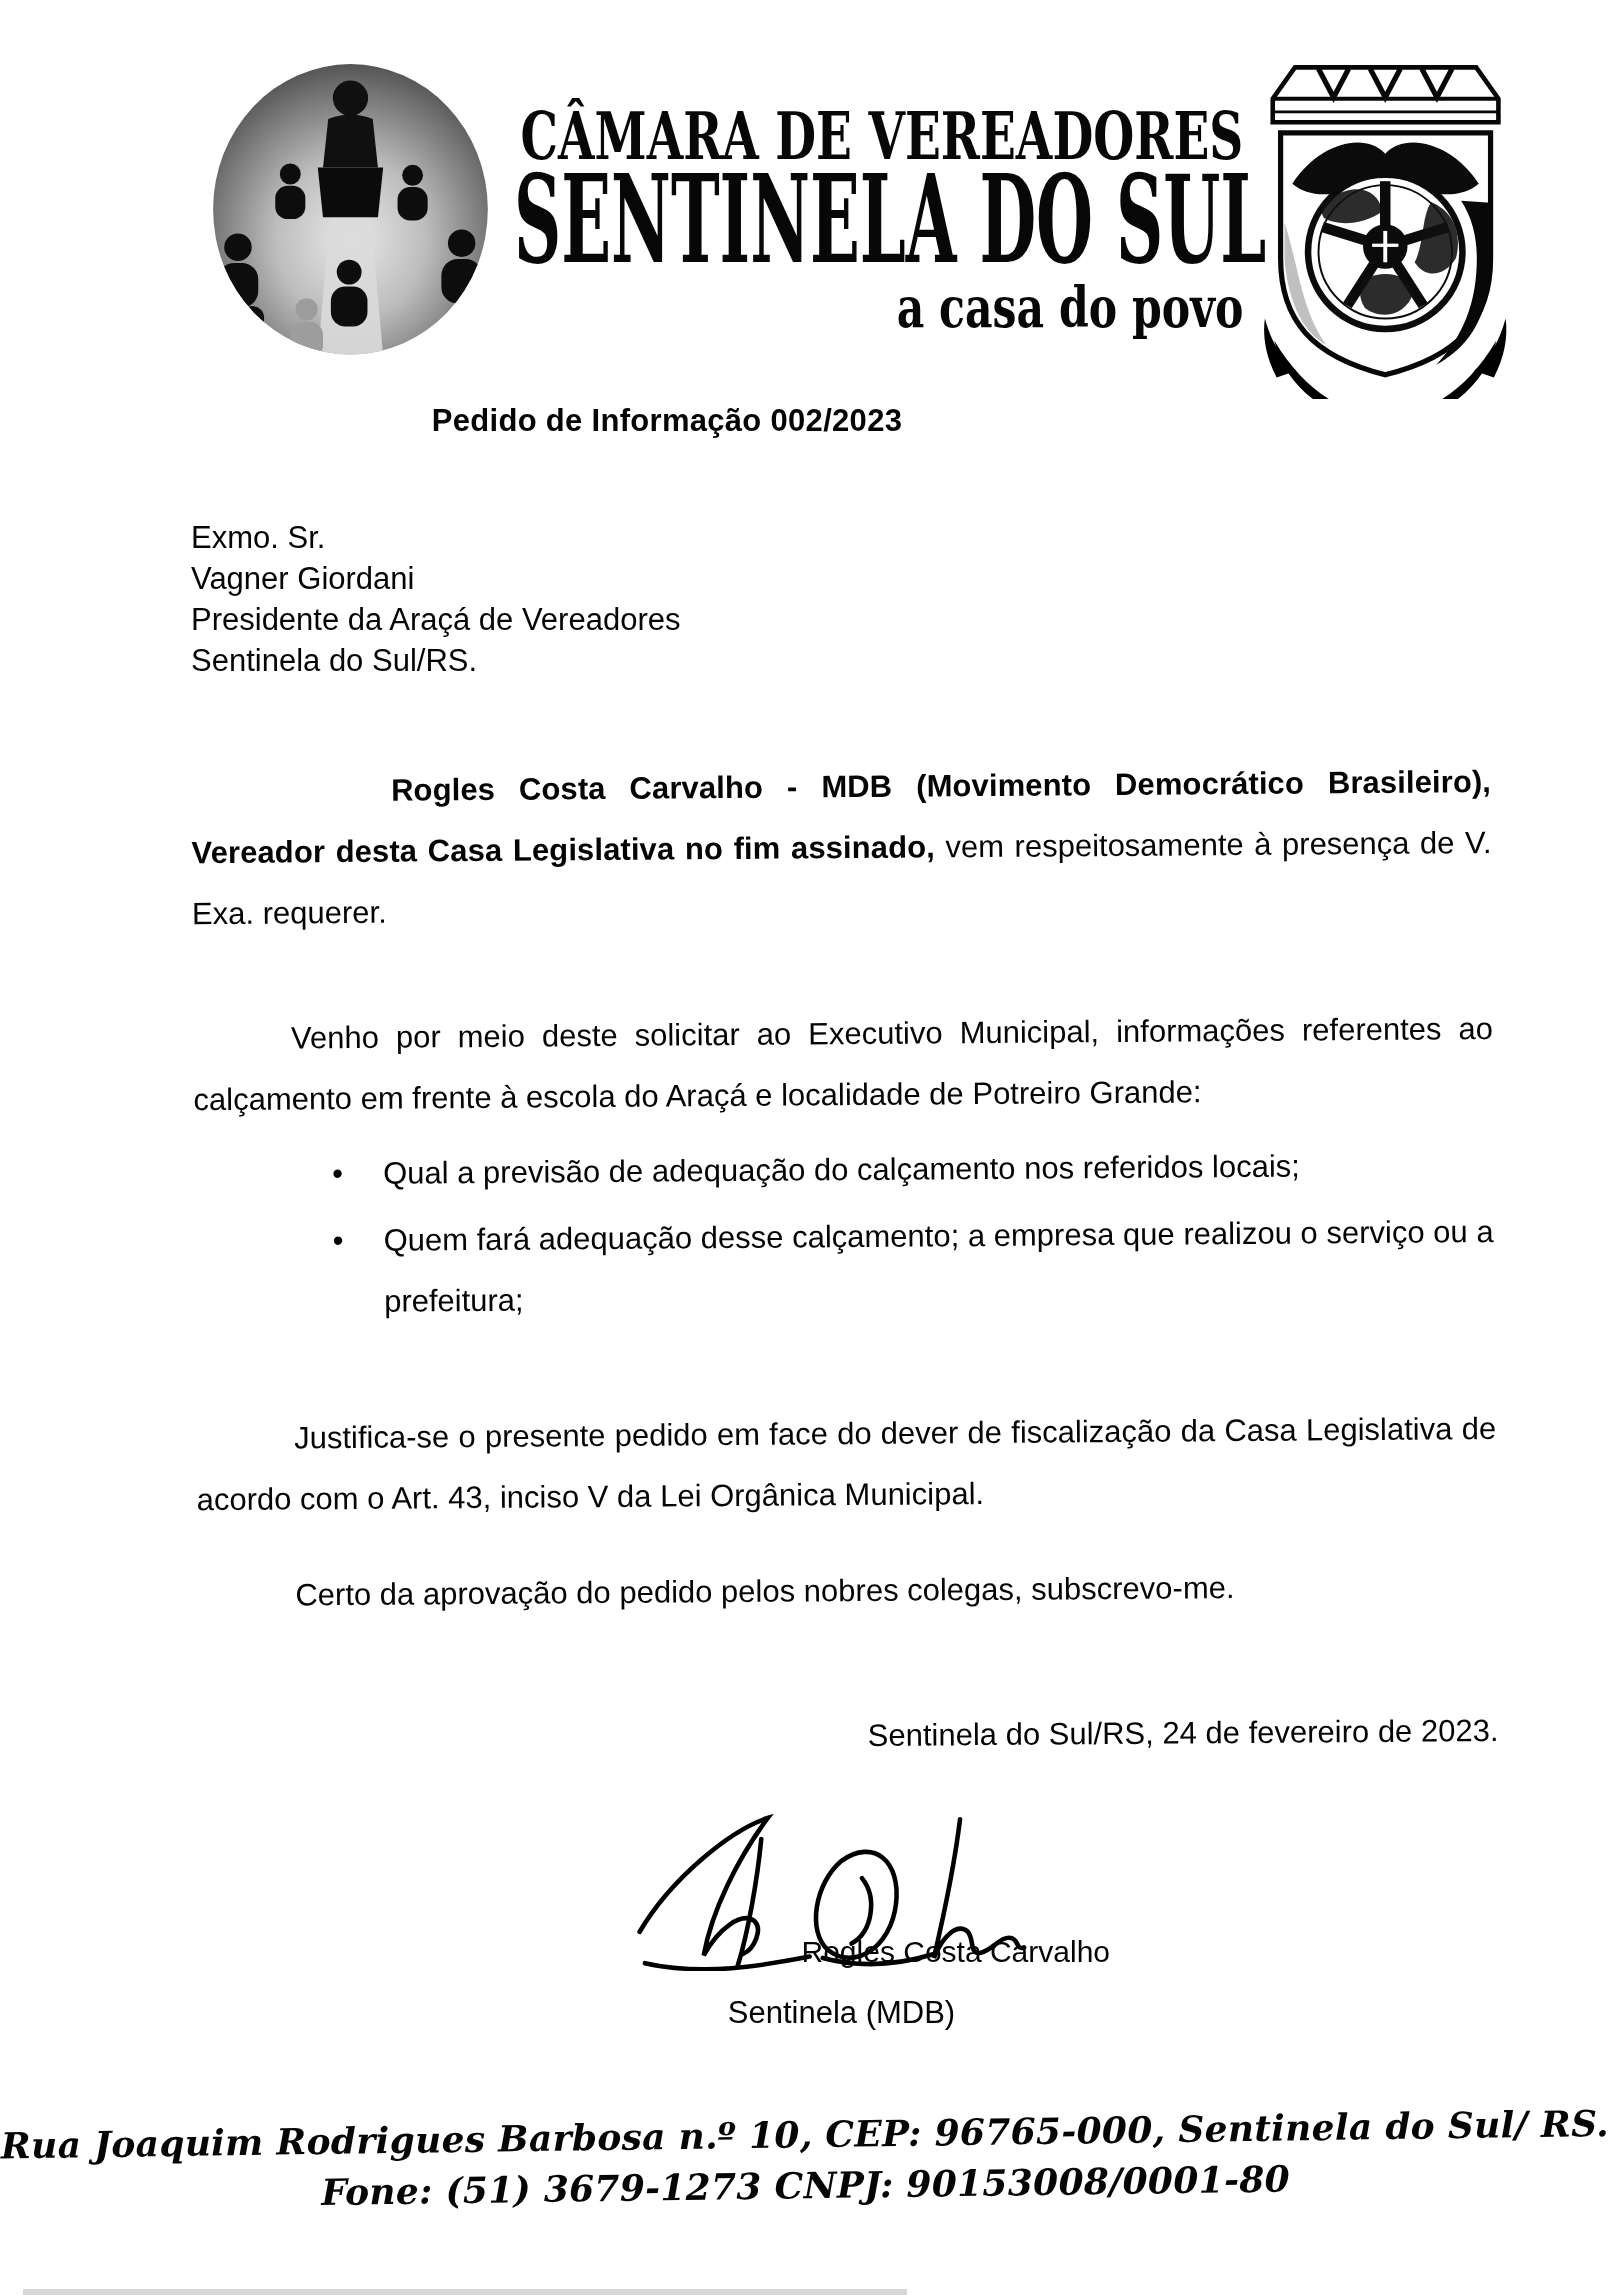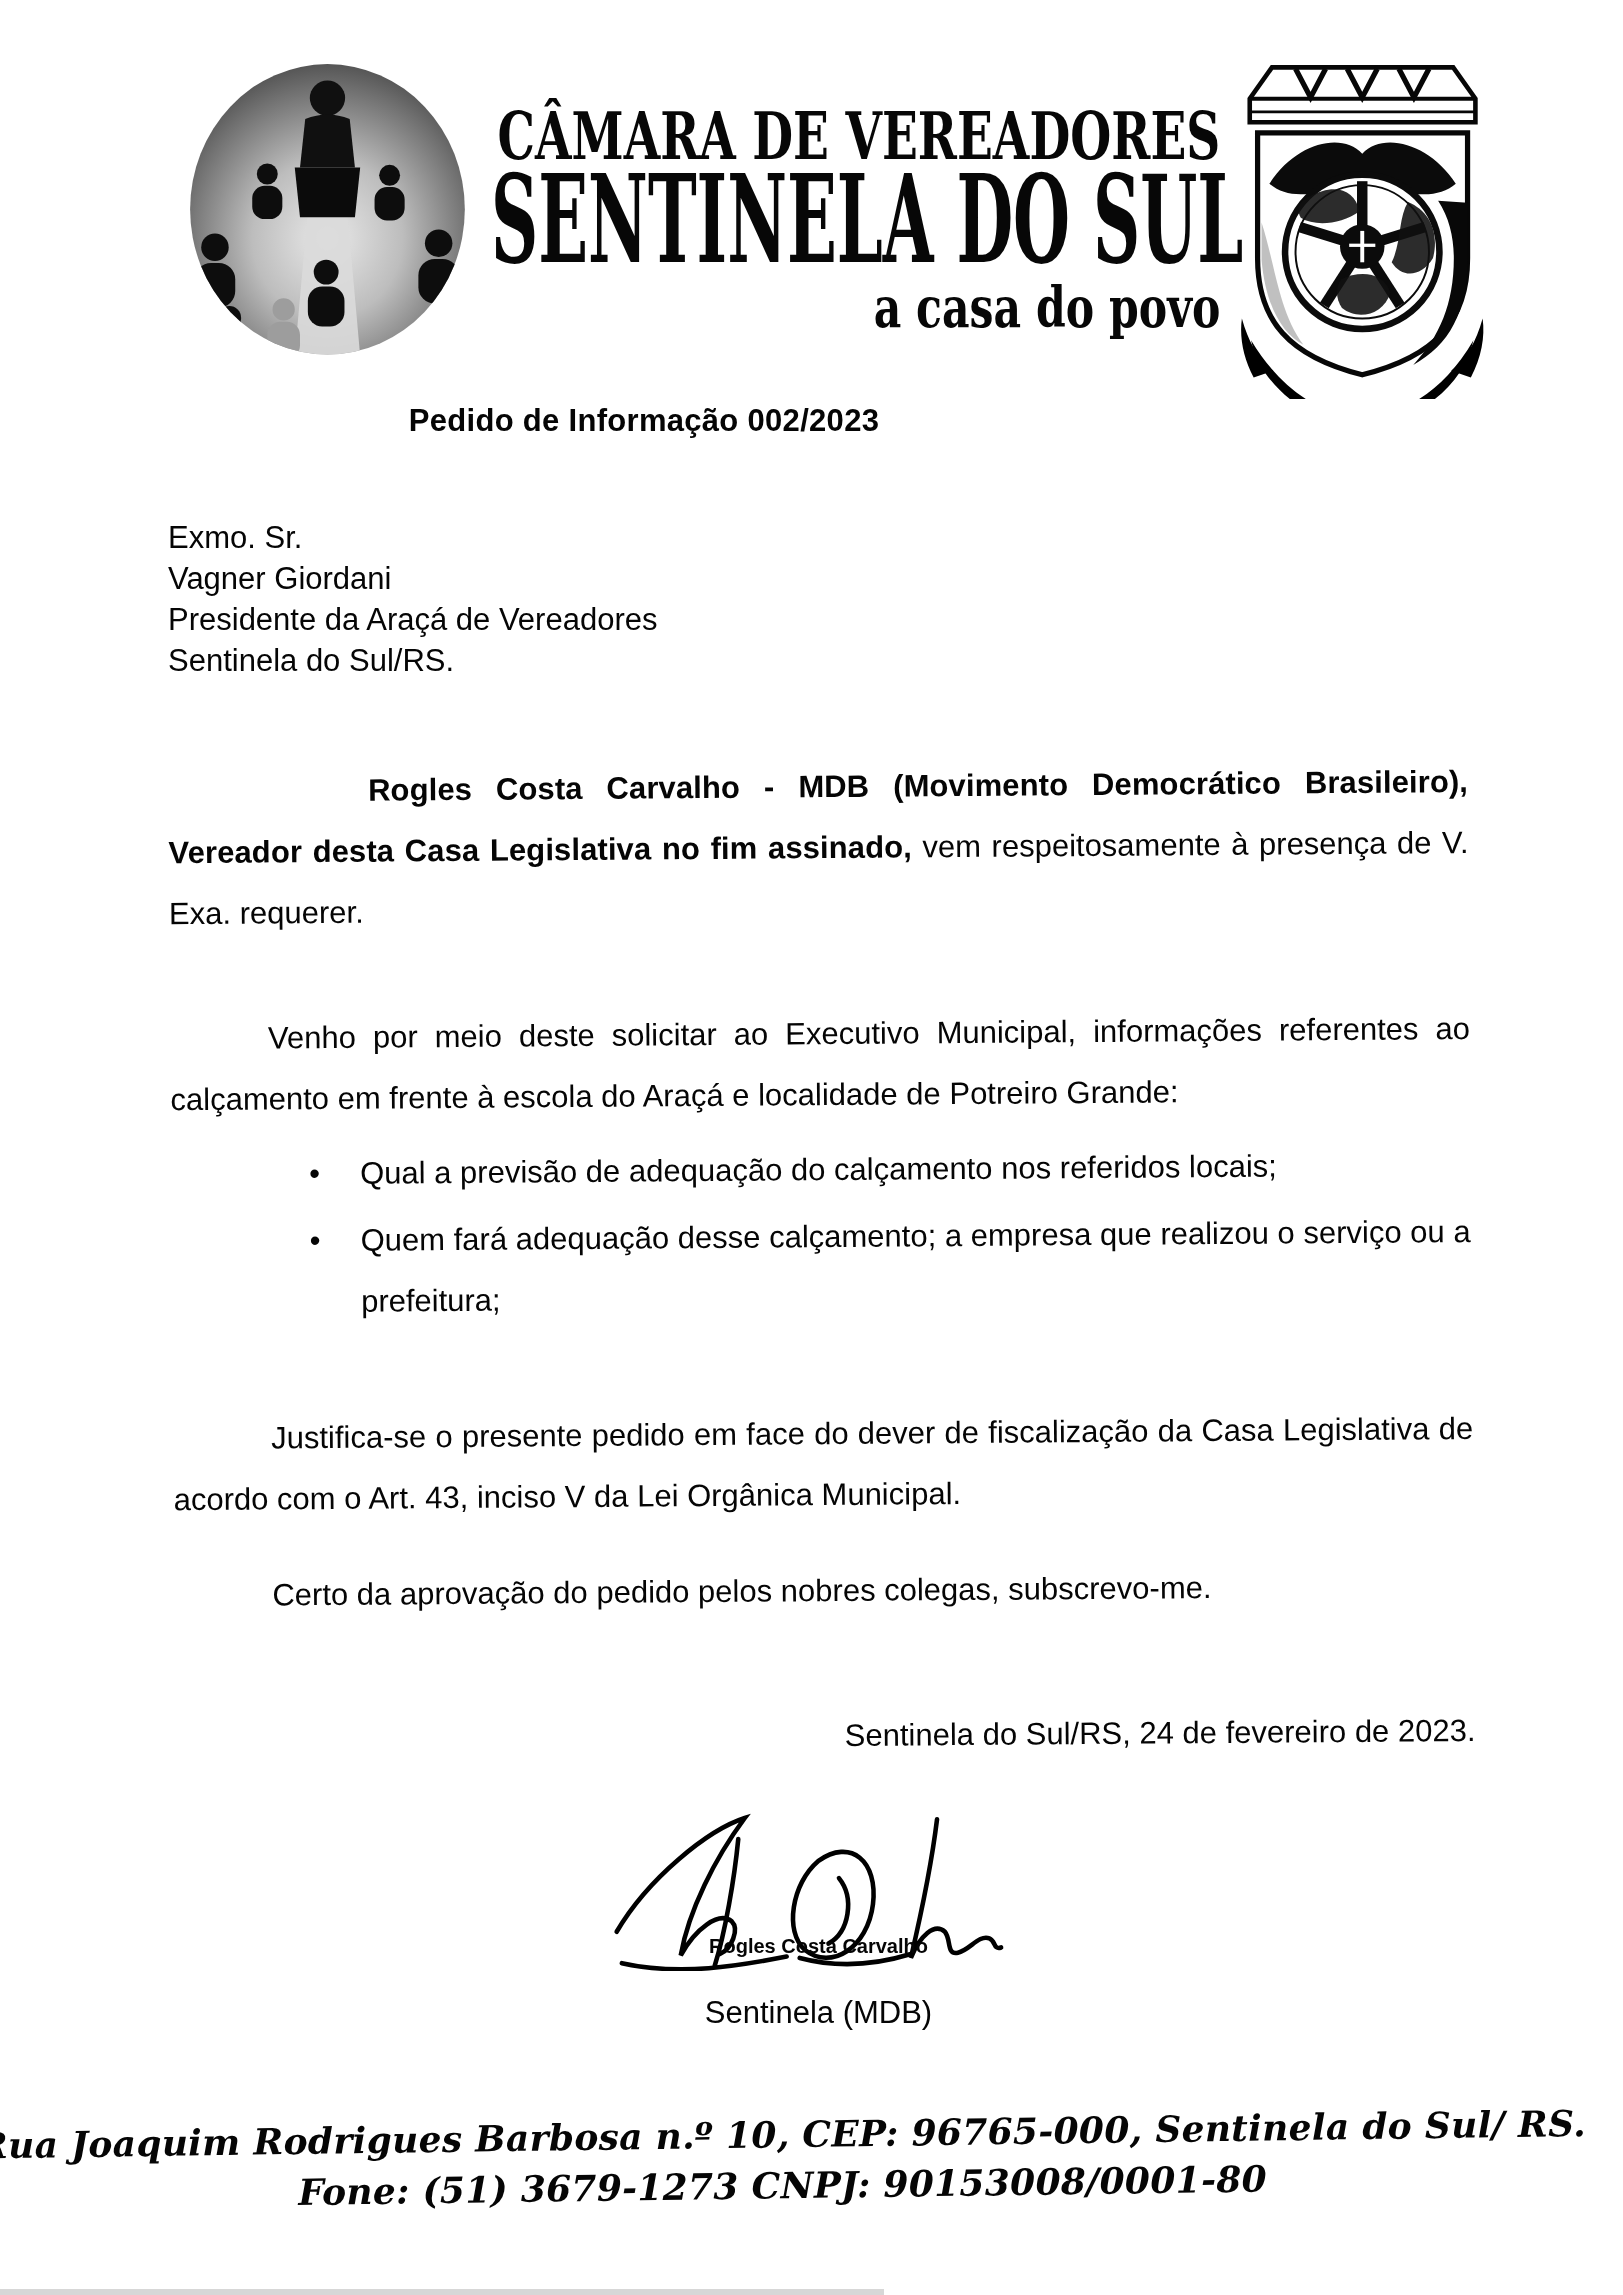--- a/index.html
+++ b/index.html
@@ -5,21 +5,21 @@
   html,body{margin:0;padding:0;}
   body{
     width:1623px;height:2295px;
     background:#ffffff;
     font-family:"Liberation Sans", sans-serif;
     color:#050505;
     position:relative;
     overflow:hidden;
     -webkit-font-smoothing:antialiased;
   }
-  .page{position:absolute;inset:0;}
+  .page{position:absolute;inset:0;margin-left:23px;}
 
   
   .letterhead{position:absolute;top:0;left:0;}
 
   
   .doc-title{
     position:absolute;top:403px;left:0;width:1288px;
     text-align:center;font-size:31px;font-weight:bold;
     letter-spacing:0.3px;
   }
@@ -57,21 +57,21 @@
   .bullets li + li{margin-top:5.9px;}
   .bullets .dot{
     position:absolute;left:-51px;top:0;
     font-size:31px;
   }
 
   
   .sig-scrawl{position:absolute;left:602px;top:1801px;}
   .sig-name{
     position:absolute;top:1935px;left:550px;width:537px;
-    text-align:center;font-size:20px;font-weight:bold;
+    text-align:right;font-size:30px;font-weight:normal;
   }
   .sig-role{
     position:absolute;top:1995px;left:550px;width:537px;
     text-align:center;font-size:31px;
   }
 
   
   .footer{
     position:absolute;top:2109px;left:0;width:1623px;
     text-align:center;

